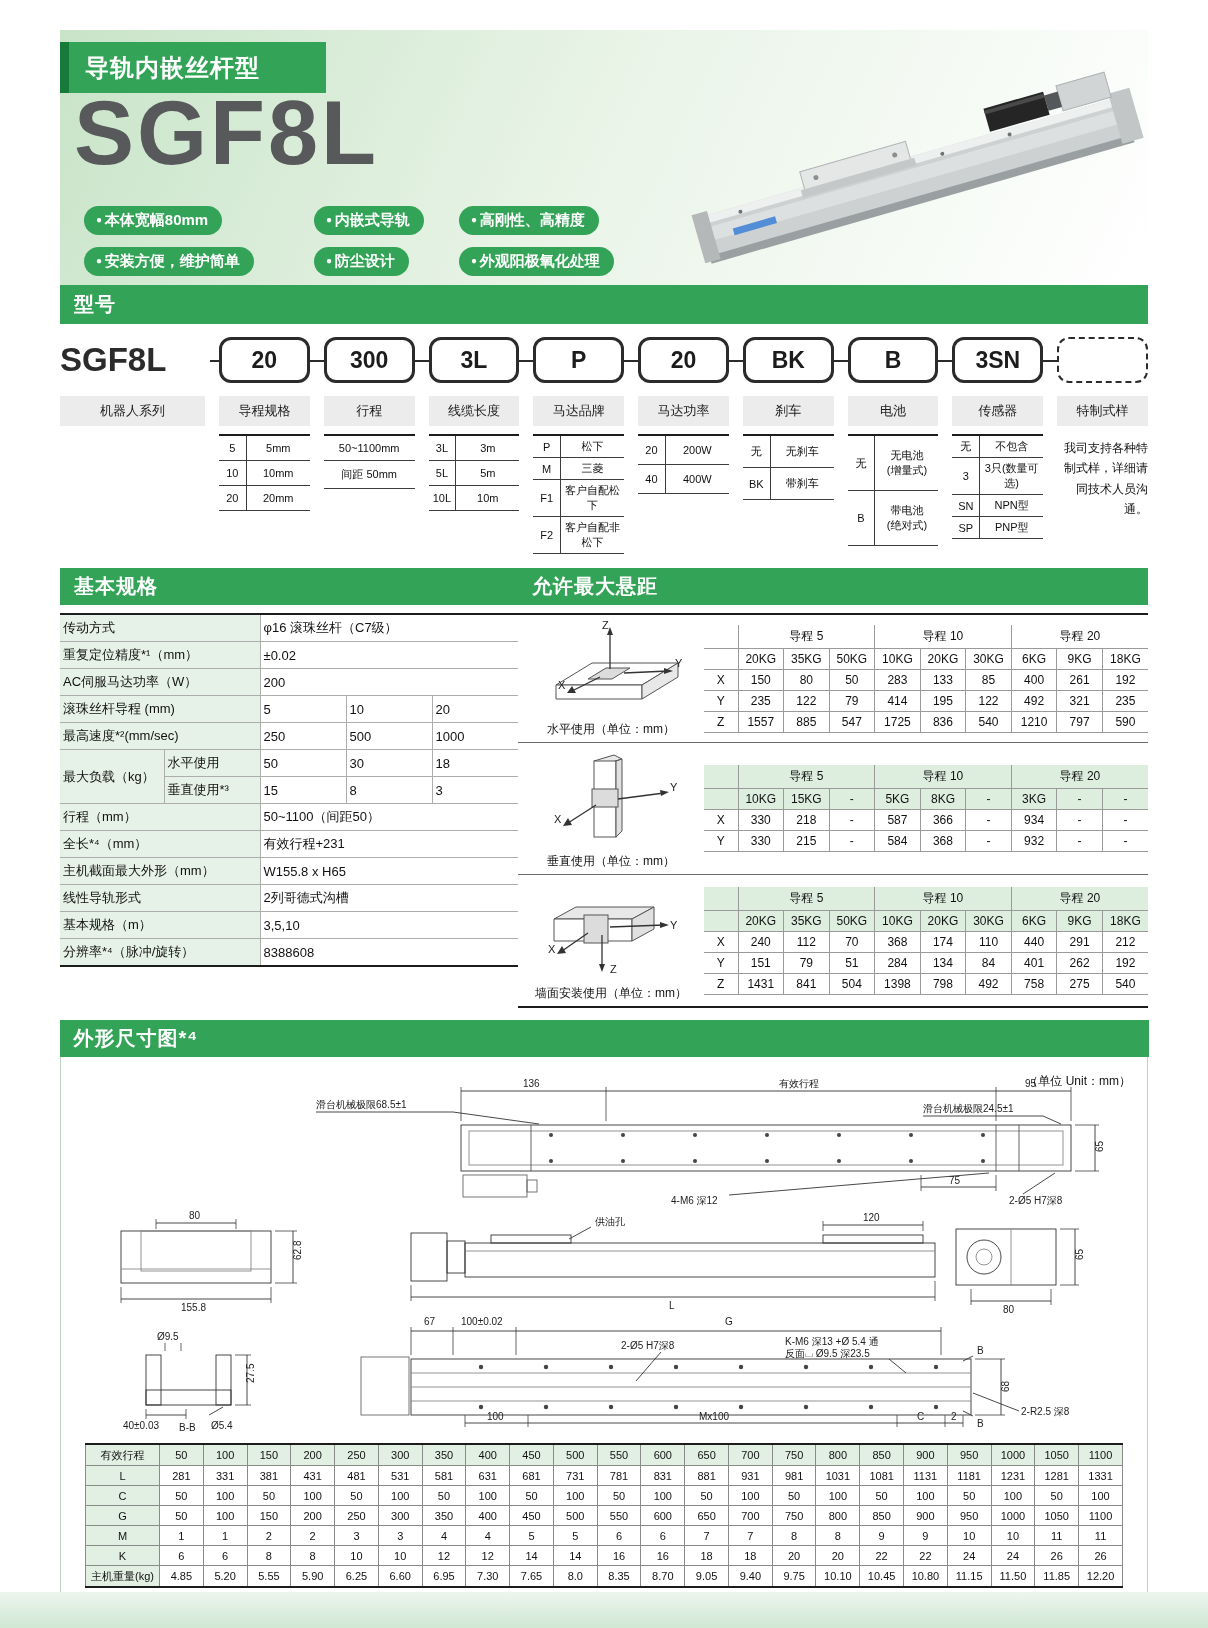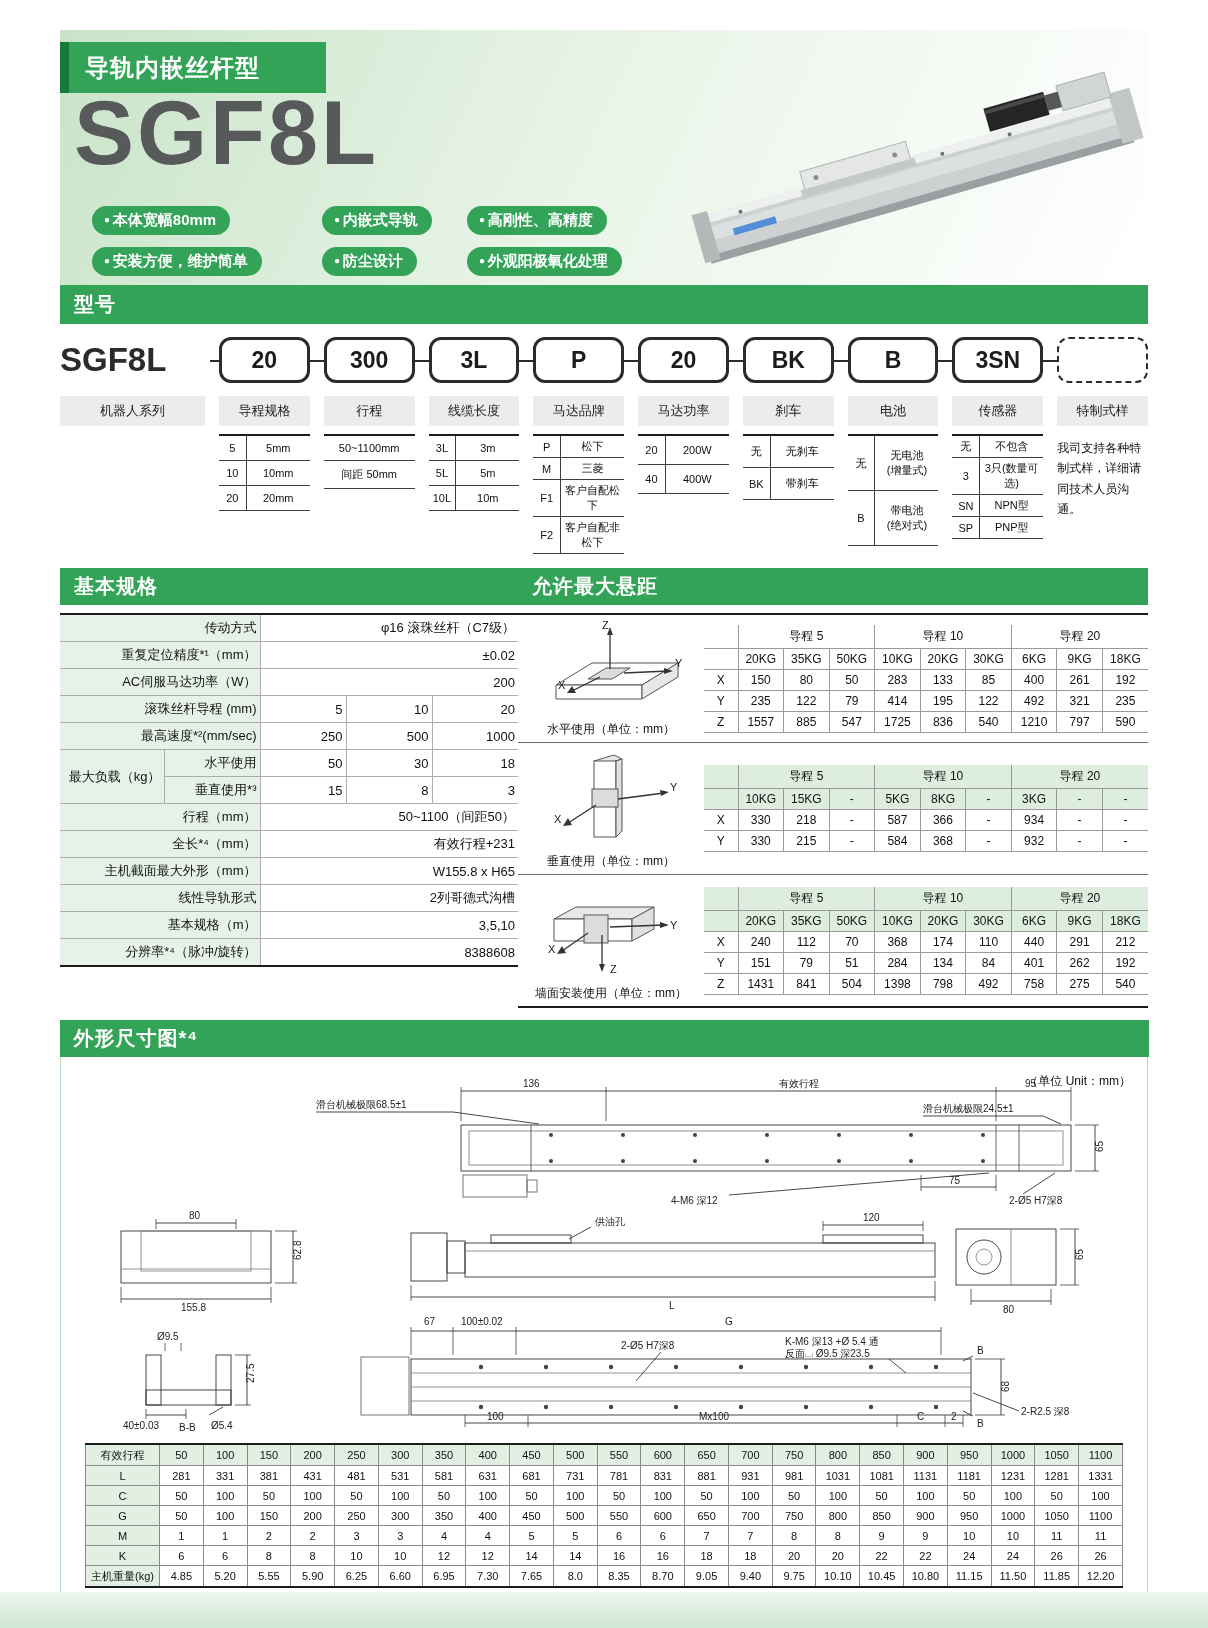--- a/index.html
+++ b/index.html
@@ -7,21 +7,21 @@
   .page { position:relative; width:1208px; height:1628px; background:#fff; overflow:hidden; color:#222; }
 
   
   .hero { position:relative; margin:30px 60px 0; height:255px;
           background:linear-gradient(115deg,#c8e4c8 0%,#e9f4e7 48%,#ffffff 100%); }
   .hero-tag { position:absolute; top:12px; left:0; background:#33a457; color:#fff;
               font-size:24px; font-weight:bold; padding:10px 66px 9px 16px;
               border-left:9px solid #157a3a; letter-spacing:1px; }
   .hero-title { position:absolute; top:52px; left:14px; font-size:90px; font-weight:bold;
                 color:#58595b; letter-spacing:3px; }
-  .badges { position:absolute; left:32px; top:176px; display:grid;
+  .badges { position:absolute; left:24px; top:176px; display:grid;
             grid-template-columns:215px 130px auto; gap:12px 15px; }
   .badge { background:#33a457; color:#fff; border-radius:15px; padding:5px 14px 5px 12px;
            font-size:15px; font-weight:bold; white-space:nowrap; width:max-content; }
   .badge::before { content:"● "; font-size:10px; vertical-align:2px; }
   .hero-art { position:absolute; right:-6px; top:14px; }
 
   
   .section-bar { margin:0 60px; background:#33a457; color:#fff; font-weight:bold;
                  font-size:20px; padding:6px 14px; letter-spacing:1px; }
   .sec-h { background:#33a457; color:#fff; font-weight:bold; font-size:20px;
@@ -43,29 +43,29 @@
   .model-labels { margin-top:10px; }
   .model-label { background:#ececec; text-align:center; font-size:13px; padding:6px 11px; color:#1c1c1c; }
   .model-opts { margin-top:8px; align-items:start; min-height:118px; }
   table.opt { width:100%; border-collapse:collapse; border-top:2px solid #1c1c1c; font-size:11px; }
   .opt td { border-bottom:1px solid #3c3c3c; padding:3px 1px; text-align:center; color:#111; }
   .opt td:first-child { border-right:1.5px solid #3c3c3c; width:30%; }
   .opt.single td:first-child { border-right:none; width:auto; }
   .opt.sp td { padding:6px 1px; }
   .opt.sp2 td { padding:8px 1px; }
   .opt.bat td { padding:12px 1px; white-space:pre-line; }
-  .special-note { font-size:12px; line-height:1.7; color:#111; padding-top:4px; }
+  .special-note { font-size:12px; line-height:1.7; color:#111; padding-top:4px;text-align:right; }
 
   
   .cols { display:flex; margin:14px 60px 0; }
   .col-l { width:458px; flex:none; }
   .col-r { flex:1; min-width:0; }
   table.spec { width:100%; border-collapse:collapse; margin-top:8px; font-size:13px;
                border-top:2px solid #1c1c1c; border-bottom:2px solid #1c1c1c; }
-  .spec td { border:1px solid #adadad; text-align:right; padding:4px 3px; height:24px; color:#111; }
+  .spec td { border:1px solid #adadad; text-align:left; padding:4px 3px; height:24px; color:#111; }
   .spec td:first-child { border-left:none; }
   .spec td:last-child { border-right:none; }
   .spec td.lbl { background:#e6f2e7; }
   .oh-wrap { margin-top:8px; border-top:2px solid #1c1c1c; border-bottom:2px solid #1c1c1c; }
   .oh-block { display:flex; align-items:center; }
   .oh-block + .oh-block { border-top:1.5px solid #6b6b6b; }
   .oh-fig { width:186px; flex:none; text-align:center; padding:4px 0; }
   .oh-cap { font-size:12px; color:#111; margin-top:2px; }
   table.oh-t { width:100%; border-collapse:collapse; font-size:12px; table-layout:fixed; }
   .oh-t td { border:1px solid #9a9a9a; text-align:center; padding:3px 1px; color:#111; }

